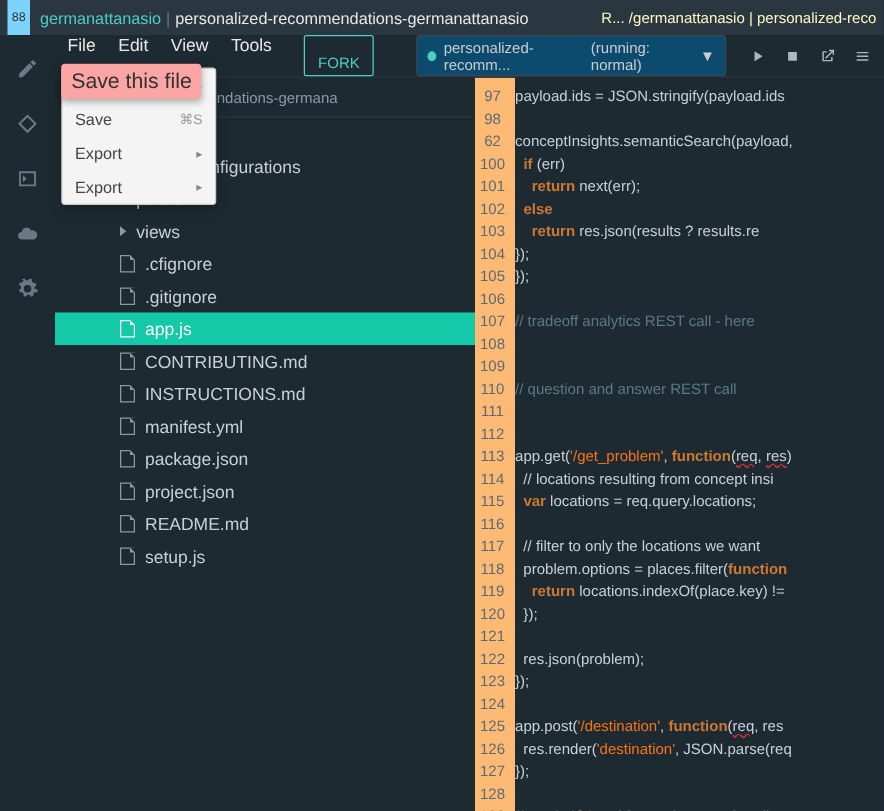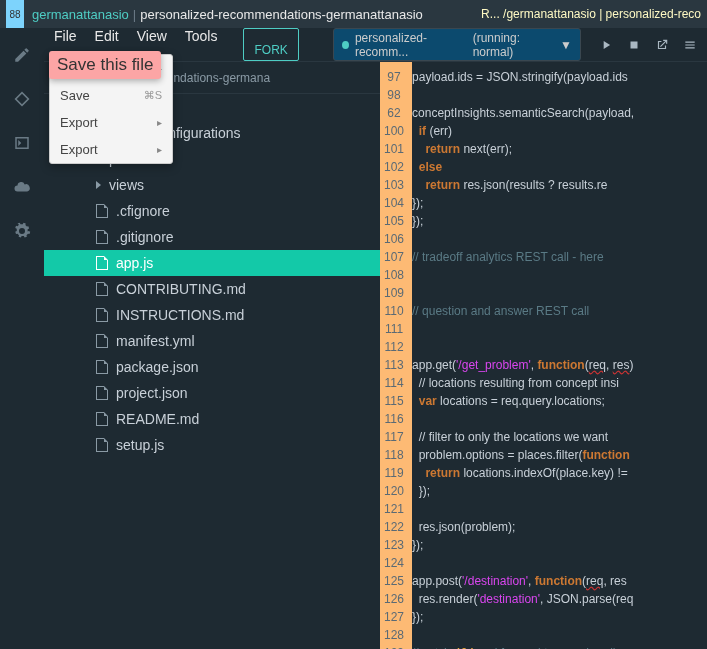--- a/index.html
+++ b/index.html
@@ -29,21 +29,21 @@
 .node.sel{background:#13c9a8;color:#fff}
 .node .chev{width:0;height:0;border-left:5px solid #8a9aa5;border-top:4px solid transparent;border-bottom:4px solid transparent}
 .fi{width:12px;height:14px;border:1px solid #8a9aa5;position:relative}
 .fi:before{content:"";position:absolute;right:-1px;top:-1px;border-top:4px solid #1e2a32;border-left:4px solid #8a9aa5}
 .fi.sel{border-color:#fff}
 .fi.sel:before{border-top-color:#13c9a8;border-left-color:#fff}
 .editor{flex:1;display:flex;background:#1e2a32;font-family:Menlo,Consolas,monospace;font-size:12px;overflow:hidden}
 .gutter{background:#fdba74;color:#5a6a75;text-align:center;padding:6px 8px 6px 4px;line-height:18px}
 .code{padding:6px 0;line-height:18px;white-space:pre;color:#c8d0d8}
 .kw{color:#cc7832;font-weight:bold}
-.str{color:#d946ef}
+.str{color:#f97316}
 .num{color:#e6a43c}
 .com{color:#5a7a85}
 .err-u{text-decoration:underline wavy #cc3333}
 .menu-popup{position:absolute;left:49px;top:54px;width:124px;background:#f4f4f4;color:#444;border:1px solid #ccc;border-radius:3px;box-shadow:0 3px 10px rgba(0,0,0,.3);z-index:10;font-size:13px}
 .menu-popup .item{padding:6px 10px;display:flex;justify-content:space-between;align-items:center;position:relative}
 .menu-popup .item.dis{color:#aaa}
 .menu-popup .arr{color:#888;font-size:10px}
 .menu-popup .sc{color:#999;font-size:11px}
 .tooltip{position:absolute;left:49px;top:51px;background:#fca5a5;color:#333;padding:4px 8px;font-size:17px;border-radius:3px;box-shadow:0 2px 6px rgba(0,0,0,.3);z-index:20}
 </style>

